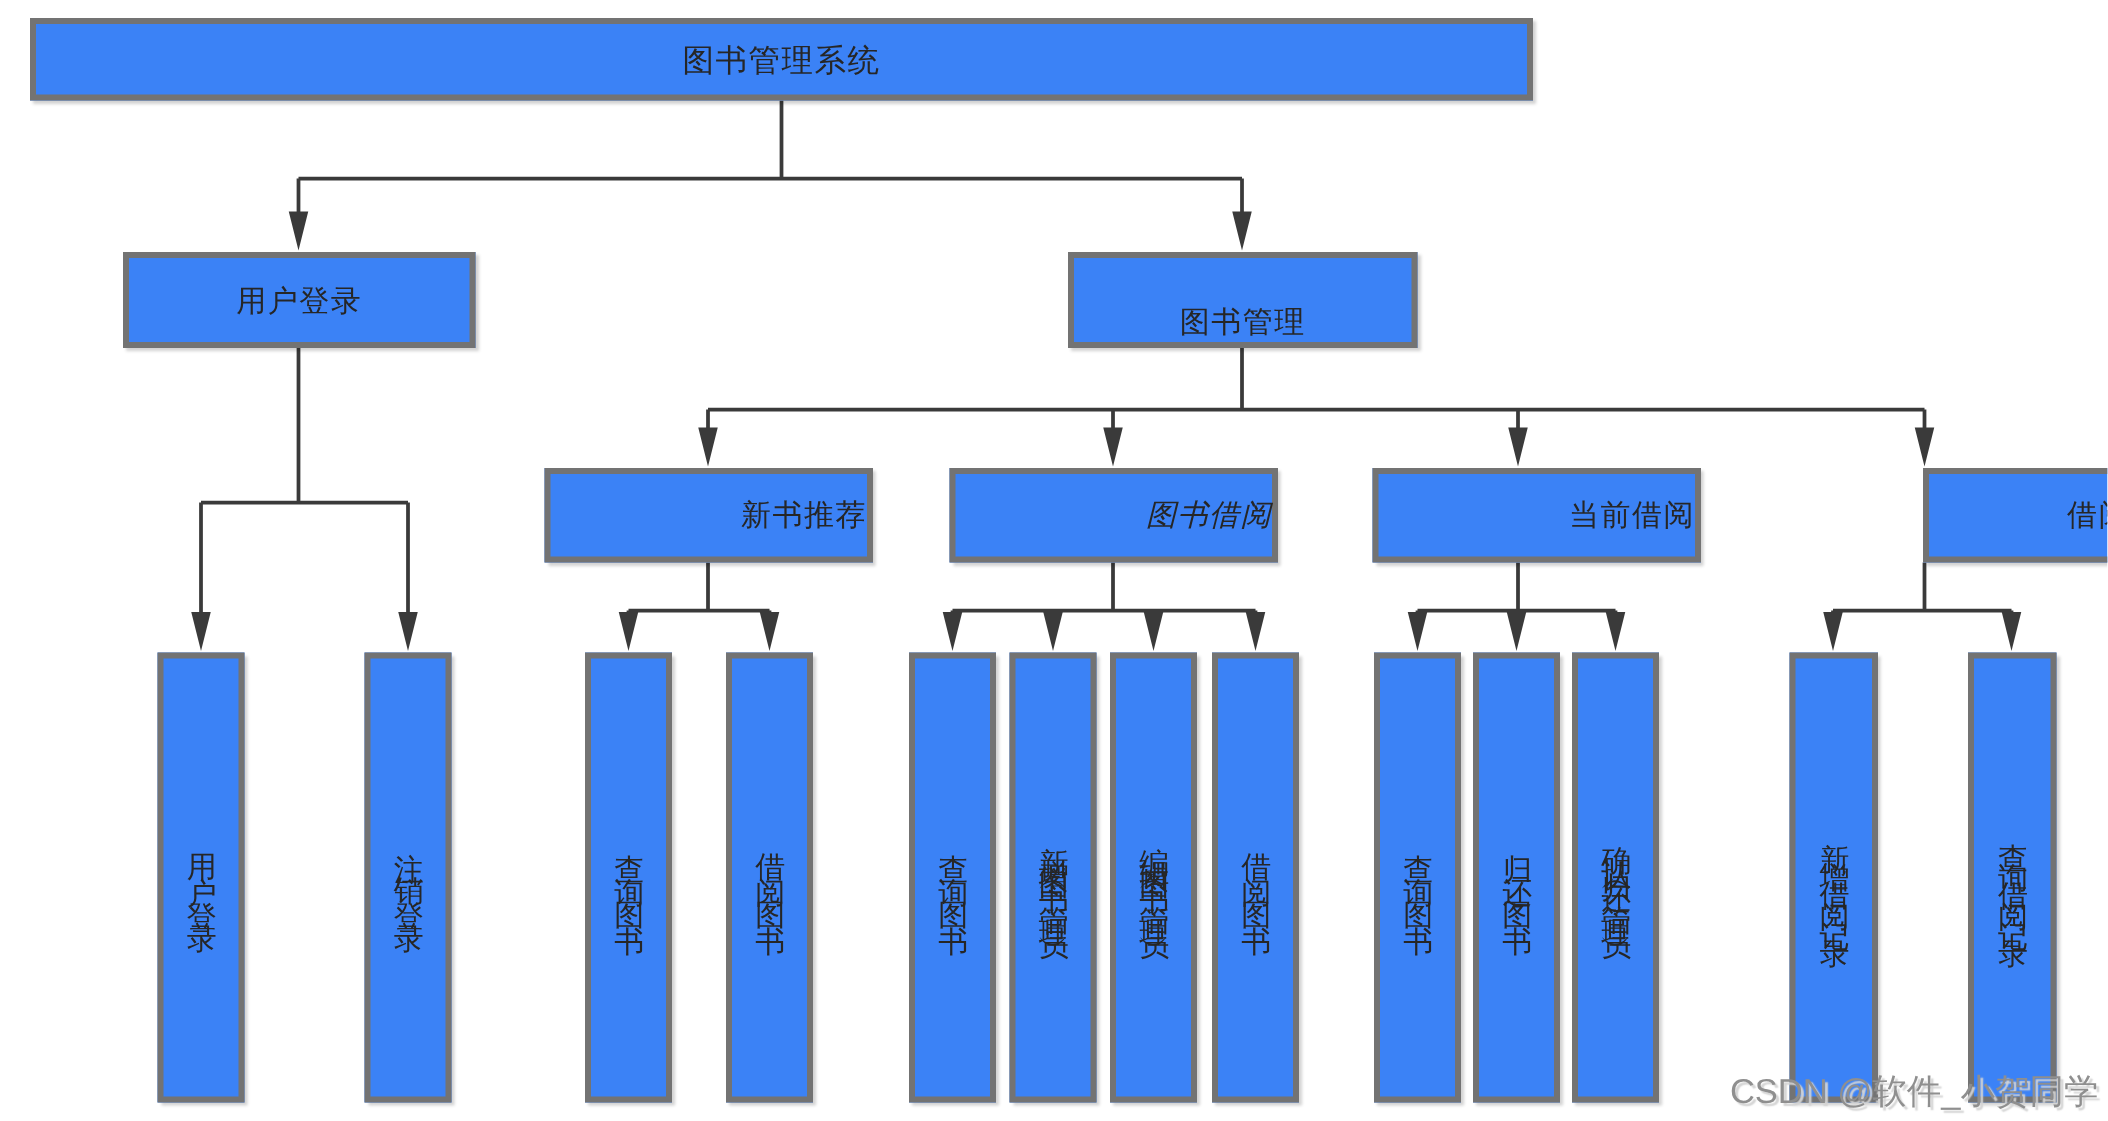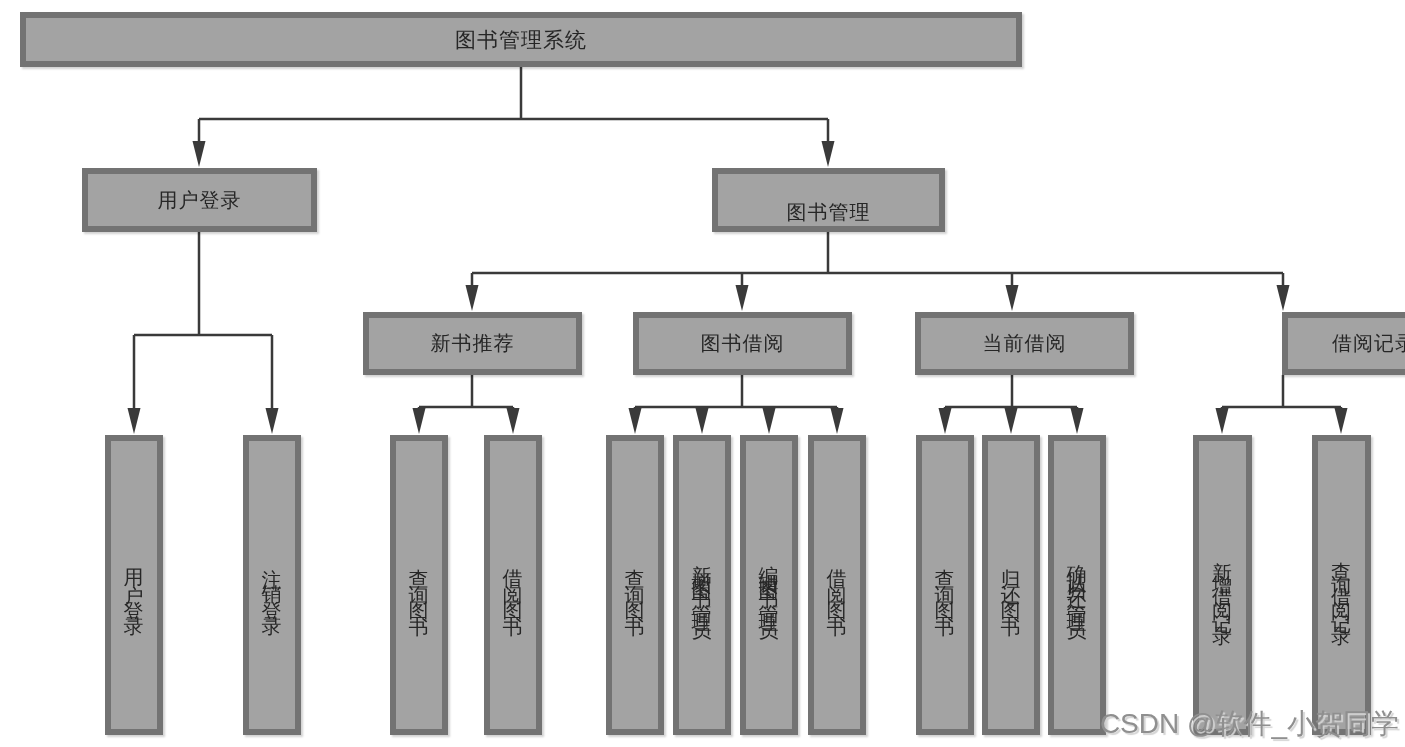--- a/index.html
+++ b/index.html
@@ -17,55 +17,55 @@
   }
   .wires {
     position: absolute;
     left: 0; top: 0;
     width: 1405px; height: 747px;
     z-index: 0;
   }
   .node {
     position: absolute;
     box-sizing: border-box;
-    background: #a3a3a3;
-    border: 6px solid #737373;
+    background: #3b82f6;
+    border: 4px solid #737373;
     color: #262626;
     display: flex;
     align-items: center;
     justify-content: center;
     z-index: 1;
     box-shadow: 2px 2px 2px rgba(0,0,0,0.18);
   }
   .hnode { font-size: 20px; letter-spacing: 1px; white-space: nowrap; }
   .root  { left: 20px;  top: 12px;  width: 1002px; height: 55px; font-size: 21px; }
   .lvl2-a { left: 82px;  top: 168px; width: 235px; height: 64px; }
   .lvl2-b { left: 712px; top: 168px; width: 233px; height: 64px; align-items: flex-end; }
-  .lvl3 { top: 312px; height: 63px; width: 219px; }
+  .lvl3 { top: 312px; height: 63px; width: 219px; justify-content: flex-end; }
   .l3-1 { left: 363px; }
-  .l3-2 { left: 633px; }
+  .l3-2 { left: 633px; font-style: italic; }
   .l3-3 { left: 903px; margin-left: 12px; }
   .l3-4 { left: 1242px; width: 184px; margin-left: 40px; }
   .leaf { top: 435px; height: 300px; width: 58px; }
   .leaf .vtext {
     writing-mode: vertical-rl;
     text-orientation: mixed;
     font-size: 20px;
     line-height: 1;
     color: #262626;
   }
   .sp-l .vtext { letter-spacing: 16px; }
   .sp-m .vtext { letter-spacing: 13px; }
   .sp-s .vtext { letter-spacing: 8px; }
   .watermark {
     position: absolute;
     right: 6px;
     bottom: 4px;
     z-index: 2;
-    font-size: 28px;
+    font-size: 23px;
     color: #8f8f8f;
     text-shadow: 2px 2px 1px #d4d4d4;
     white-space: nowrap;
   }
 </style>
 </head>
 <body>
 
 <div class="canvas">
 

